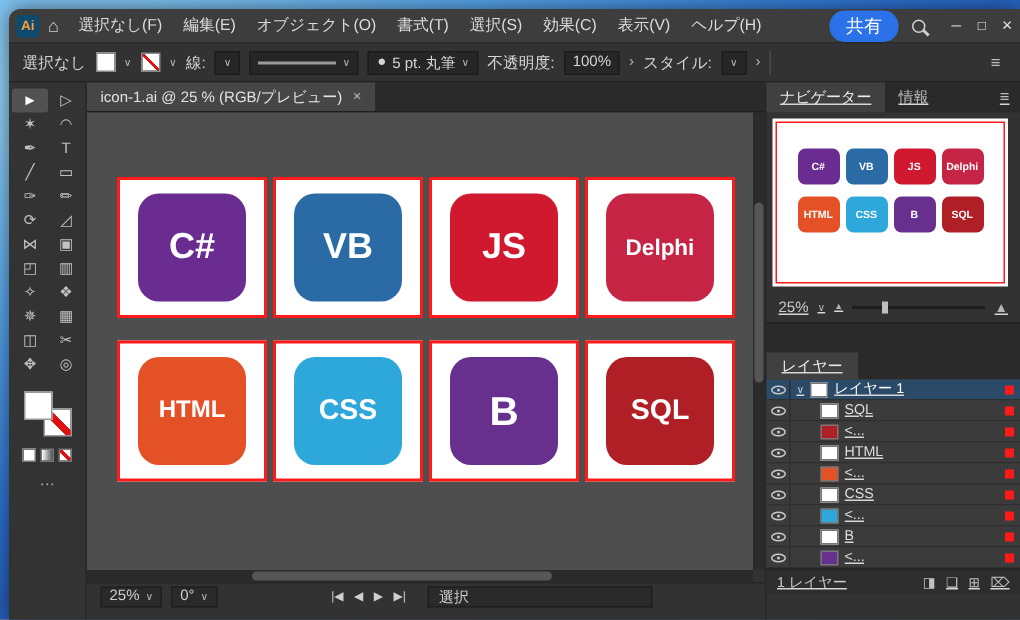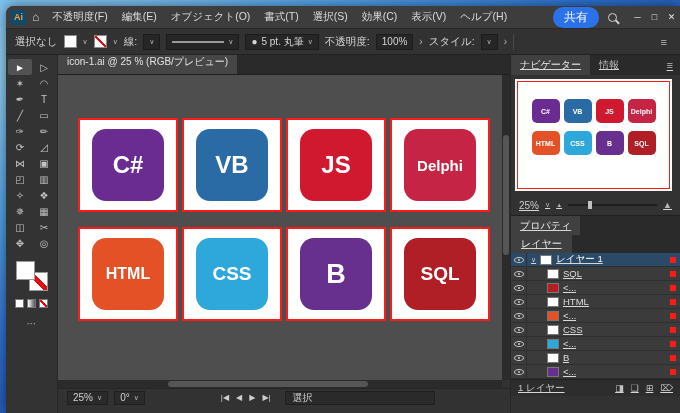--- a/index.html
+++ b/index.html
@@ -64,21 +64,21 @@
   .mini-btns { display:flex; justify-content:center; gap:3px; margin-top:8px; }
   .mini-btn { width:9px; height:9px; border:1px solid #777; background:#fff; }
   .mini-btn.grad { background:linear-gradient(to right,#fff,#555); }
   .mini-btn.none { background:linear-gradient(to top right,#fff 38%,#e01010 38%,#e01010 62%,#fff 62%); }
   .tb-dots { text-align:center; color:#aaa; margin-top:10px; font-size:10px; }
 
   
   .doc { position:absolute; left:52px; right:170px; top:0; bottom:0; background:#323232; }
   .tabbar { height:20px; background:#2a2a2a; display:flex; border-bottom:1px solid #1f1f1f; }
   .tab { background:#464646; display:flex; align-items:center; gap:7px; padding:0 9px;
-    font-size:10px; color:#e2e2e2; white-space:nowrap;flex-direction:column; }
+    font-size:10px; color:#e2e2e2; white-space:nowrap; }
   .tab-close { color:#bbb; font-size:10px; }
   .canvas { position:absolute; left:0; top:20px; right:8px; bottom:33px; background:#4e4e4e;
     overflow:hidden; }
   .cards { position:absolute; left:20px; top:43px; width:412px; display:flex; flex-wrap:wrap;
     column-gap:4px; row-gap:15px; }
   .card { width:100px; height:94px; background:#fff; border:2px solid #ff1a1a;
     display:flex; justify-content:center; align-items:flex-start; }
   .tile { width:72px; height:72px; margin-top:9px; border-radius:14px; display:flex;
     align-items:center; justify-content:center; color:#fff; font-weight:bold; letter-spacing:0; }
   .t0,.t1,.t2 { font-size:24px; } .t3 { font-size:15px; } .t4 { font-size:16px; }
@@ -142,21 +142,21 @@
 </head>
 <body>
 
 <div class="desktop">
 <div class="window">
 
   <div class="titlebar">
     <span class="logo">Ai</span>
     <span class="home">⌂</span>
     <div class="menus">
-      <span class="menu">不透明度(F)</span>
+      <span class="menu">選択なし(F)</span>
       <span class="menu">編集(E)</span>
       <span class="menu">オブジェクト(O)</span>
       <span class="menu">書式(T)</span>
       <span class="menu">選択(S)</span>
       <span class="menu">効果(C)</span>
       <span class="menu">表示(V)</span>
       <span class="menu">ヘルプ(H)</span>
     </div>
     <div class="tb-right">
       <span class="share">共有</span>
@@ -348,21 +348,20 @@
         <span>25%</span>
         <span class="caret">∨</span>
         <span class="mtn-s">▲</span>
         <span class="slider">
           <span class="slider-thumb"></span>
         </span>
         <span class="mtn-l">▲</span>
       </div>
 
       <div class="proptabs">
-        <span class="ptab active">プロパティ</span>
       </div>
 
       <div class="layers-tabbar">
         <span class="layers-tab">レイヤー</span>
       </div>
 
       <div class="layers-list">
         <div class="lrow sel">
           <span class="eyebox">
                 <span class="eye"></span>

